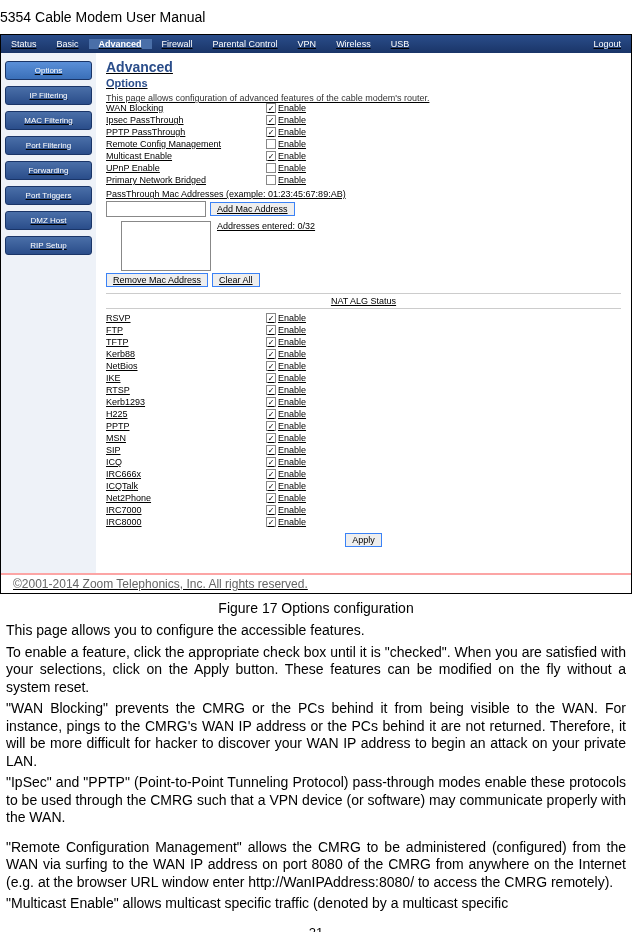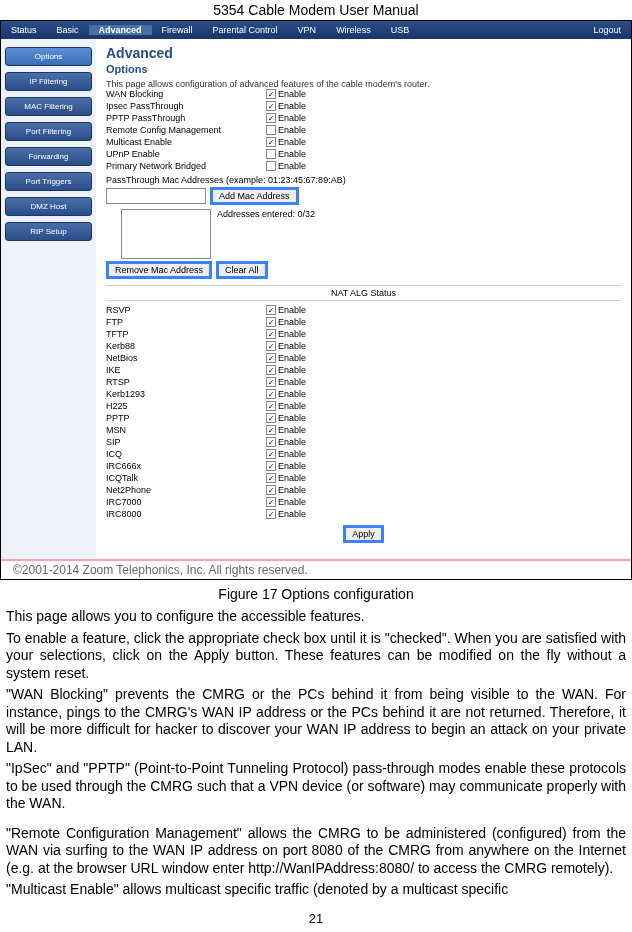--- a/index.html
+++ b/index.html
@@ -1,39 +1,39 @@
 <!DOCTYPE html>
 <html><head>
   <meta charset="utf-8">
   <style>
     * { margin: 0; padding: 0; box-sizing: border-box; }
     body { font-family: Arial, sans-serif; width: 632px; margin: 0 auto; background: #fff; }
-    .doc-header { text-align: center; font-size: 14px; padding: 2px 0; border-radius: 7px; }
-    .screenshot-container { border: 1px solid #000; background: #fff; font-size: 9px; }
+    .doc-header { font-size: 14px; padding: 9px 0; border-radius: 7px; }
+    .screenshot-container { border: 1px solid #000; background: #fff; font-size: 9px; text-decoration: underline; }
     .navbar { background: linear-gradient(#2a4d8a, #1a3568); color: #fff; display: flex; height: 18px; align-items: center; }
     .nav-item { padding: 0 10px; font-size: 9px; cursor: pointer; }
     .nav-item.active { background: #4a6fa8; font-weight: bold; }
     .nav-spacer { flex: 1; }
     .main-area { display: flex; min-height: 520px; }
     .sidebar { width: 95px; background: #eef2f8; padding: 8px 4px; }
     .sidebar-btn { background: linear-gradient(#4a6fa8, #2a4d8a); color: #fff; font-size: 8px; padding: 4px 6px; margin-bottom: 6px; border-radius: 3px; text-align: center; cursor: pointer; border: 1px solid #1a3568; }
     .sidebar-btn.active { background: linear-gradient(#5a8fd8, #3a6fb8); }
     .content { flex: 1; padding: 6px 10px; background: #fff; }
     .page-title { color: #2a4d8a; font-size: 14px; font-weight: bold; margin-bottom: 2px; }
     .page-subtitle { color: #2a4d8a; font-size: 11px; font-weight: bold; margin-bottom: 4px; }
     .page-desc { font-size: 9px; color: #333; }
     .opt-row { display: flex; align-items: center; font-size: 9px; margin-bottom: 2px; }
     .opt-label { width: 160px; }
     .opt-check { display: flex; gap: 2px; }
     .checkbox { width: 10px; height: 10px; border: 1px solid #888; display: inline-flex; align-items: center; justify-content: center; font-size: 8px; background: #fff; }
     .checkbox.checked::after { content: "✓"; }
     .passthrough-label { font-size: 9px; margin: 4px 0 2px; }
     .mac-row { display: flex; align-items: center; gap: 4px; margin-bottom: 4px; }
     .mac-input { width: 100px; height: 16px; border: 1px solid #888; font-size: 9px; padding: 0 2px; }
-    .sm-btn { font-size: 9px; padding: 1px 6px; background: #eee; border: 3px solid #3b82f6; cursor: pointer; }
+    .sm-btn { font-size: 9px; padding: 1px 6px; background: #eee; border: 1px solid #3b82f6; cursor: pointer; }
     .mac-list { width: 90px; height: 50px; border: 1px solid #888; display: inline-block; background: #fff; }
     .addr-entered { font-size: 9px; display: flex; align-items: flex-start; gap: 6px; margin: 2px 15px; }
     .btn-row { display: flex; gap: 4px; margin: 2px 0 6px; }
     .nat-header { text-align: center; font-size: 9px; border-top: 1px solid #ccc; border-bottom: 1px solid #ccc; padding: 2px 0; margin: 4px 0; }
     .apply-row { text-align: center; margin-top: 6px; }
     .footer { font-size: 12px; color: #666; padding: 2px 12px; border-top: 2px solid #fca5a5; }
     .fig-caption { text-align: center; font-size: 14px; margin: 6px 0; }
     .body-text { font-size: 14px; line-height: 1.25; padding: 0 6px; text-align: justify; }
     .body-text p { margin-bottom: 4px; }
     .page-num { text-align: center; font-size: 13px; margin-top: 12px; }

